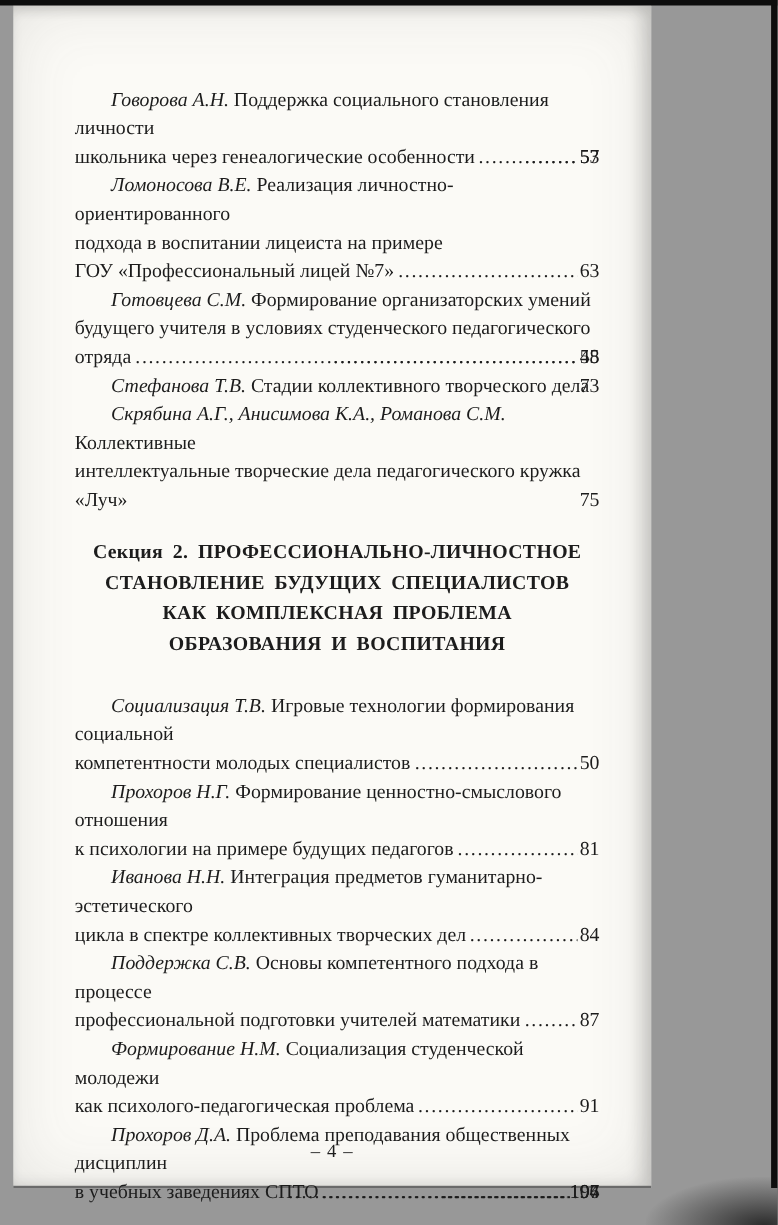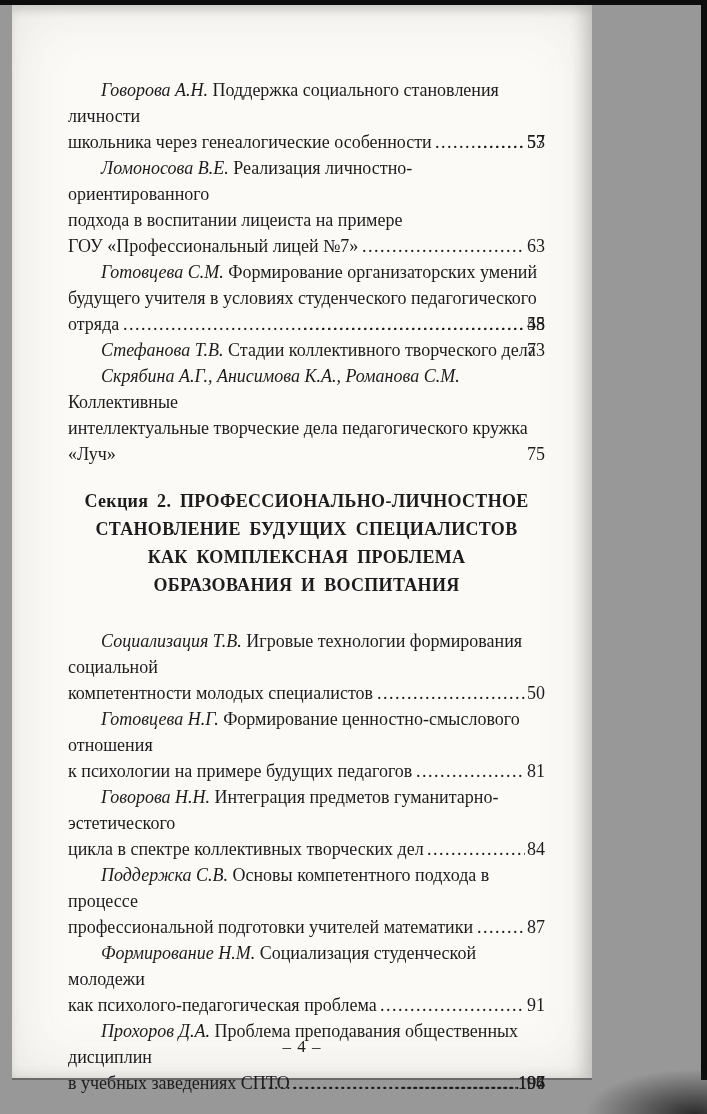--- a/index.html
+++ b/index.html
@@ -102,23 +102,23 @@
           <p class="entry"><span class="entry-text"><i class="authors">Скрябина А.Г., Анисимова К.А., Романова С.М.</i> <span class="title">Коллективные
 интеллектуальные творческие дела педагогического кружка «Луч»</span></span><span class="dots" style="left: 515px; right: 20px;">................................................................................................................................................................................................................................................</span><span class="page-num">75</span></p>
         </section>
       <h2 class="heading">Секция 2. ПРОФЕССИОНАЛЬНО-ЛИЧНОСТНОЕ
 СТАНОВЛЕНИЕ БУДУЩИХ СПЕЦИАЛИСТОВ
 КАК КОМПЛЕКСНАЯ ПРОБЛЕМА
 ОБРАЗОВАНИЯ И ВОСПИТАНИЯ</h2>
       <section class="toc" id="toc-after">
           <p class="entry"><span class="entry-text"><i class="authors">Социализация Т.В.</i> <span class="title">Игровые технологии формирования социальной
 компетентности молодых специалистов</span></span><span class="dots" style="left: 309px; right: 20px;">................................................................................................................................................................................................................................................</span><span class="page-num">50</span></p>
-          <p class="entry"><span class="entry-text"><i class="authors">Готовцева Н.Г.</i> <span class="title">Формирование ценностно-смыслового отношения
+          <p class="entry"><span class="entry-text"><i class="authors">Прохоров Н.Г.</i> <span class="title">Формирование ценностно-смыслового отношения
 к психологии на примере будущих педагогов</span></span><span class="dots" style="left: 348px; right: 20px;">................................................................................................................................................................................................................................................</span><span class="page-num">81</span></p>
-          <p class="entry"><span class="entry-text"><i class="authors">Говорова Н.Н.</i> <span class="title">Интеграция предметов гуманитарно-эстетического
+          <p class="entry"><span class="entry-text"><i class="authors">Иванова Н.Н.</i> <span class="title">Интеграция предметов гуманитарно-эстетического
 цикла в спектре коллективных творческих дел</span></span><span class="dots" style="left: 359px; right: 20px;">................................................................................................................................................................................................................................................</span><span class="page-num">84</span></p>
           <p class="entry"><span class="entry-text"><i class="authors">Поддержка С.В.</i> <span class="title">Основы компетентного подхода в процессе
 профессиональной подготовки учителей математики</span></span><span class="dots" style="left: 409px; right: 20px;">................................................................................................................................................................................................................................................</span><span class="page-num">87</span></p>
           <p class="entry"><span class="entry-text"><i class="authors">Формирование Н.М.</i> <span class="title">Социализация студенческой молодежи
 как психолого-педагогическая проблема</span></span><span class="dots" style="left: 312px; right: 20px;">................................................................................................................................................................................................................................................</span><span class="page-num">91</span></p>
           <p class="entry"><span class="entry-text"><i class="authors">Прохоров Д.А.</i> <span class="title">Проблема преподавания общественных дисциплин
 в учебных заведениях СПТО</span></span><span class="dots" style="left: 225px; right: 20px;">................................................................................................................................................................................................................................................</span><span class="page-num">96</span></p>
           <p class="entry"><span class="dots" style="left: 194px; right: 29px;">................................................................................................................................................................................................................................................</span><span class="page-num">104</span></p>
           <p class="entry no-indent"><span class="dots" style="left: 334px; right: 29px;">................................................................................................................................................................................................................................................</span><span class="page-num">197</span></p>
         </section>

